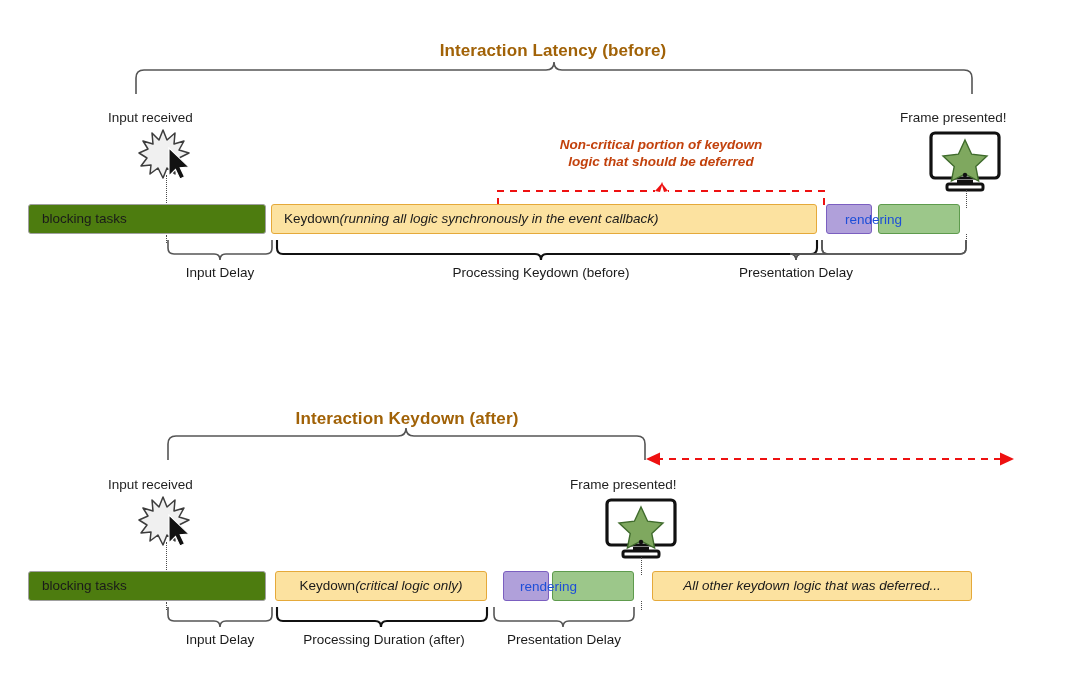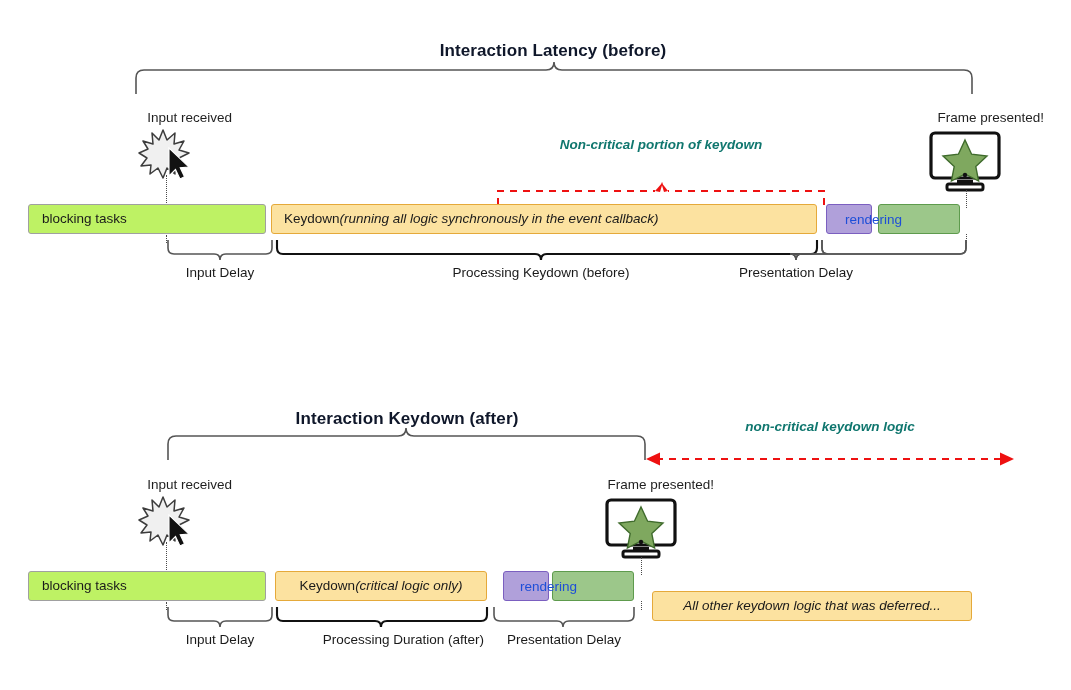--- a/index.html
+++ b/index.html
@@ -20,66 +20,66 @@
     left: 0; top: 0;
     width: 1071px;
     height: 690px;
   }
   .abs { position: absolute; }
 
   
   .diagram-title {
     font-size: 17px;
     font-weight: bold;
-    color: #0f172a;
+    color: #a16207;
     text-align: center;
     white-space: nowrap;
     letter-spacing: .1px;
   }
 
   
   .marker-label {
     font-size: 13.5px;
     color: #1f1f1f;
-    text-align: right;
+    text-align: left;
     white-space: nowrap;
   }
   .brace-label {
     font-size: 13.5px;
     color: #1a1a1a;
     text-align: center;
     white-space: nowrap;
   }
 
   
   .red-note {
     font-size: 13.5px;
     font-weight: bold;
     font-style: italic;
-    color: #0f766e;
+    color: #c2410c;
     text-align: center;
     line-height: 1.28;
     white-space: nowrap;
   }
 
   
   .bar {
     position: absolute;
     box-sizing: border-box;
     height: 30px;
     border-radius: 3px;
     border: 1.6px solid #999;
     display: flex;
     align-items: center;
     font-size: 13.5px;
     line-height: 1;
     white-space: nowrap;
   }
   .bar-blocking {
-    background: #bef264;
+    background: #4d7c0f;
     border-color: #a0a0a0;
     padding-left: 13px;
   }
   .bar-yellow {
     background: #fce2a0;
     border-color: #e5a93a;
     padding-left: 12px;
   }
   .bar-yellow.center { padding-left: 0; justify-content: center; }
   .bar-purple {
@@ -149,20 +149,21 @@
       <polygon points="37,9 43.6,23.2 59,25 47.8,35.6 50.6,50 37,43 23.4,50 26.2,35.6 15,25 30.4,23.2" fill="#7fa85f" stroke="#3f6b2c" stroke-width="1.4"></polygon>
       <circle cx="37" cy="44" r="2.2" fill="#111111"></circle>
       <rect x="29" y="49" width="16" height="5" fill="#111111"></rect>
       <rect x="19" y="53" width="36" height="6" rx="2" fill="#ffffff" stroke="#111111" stroke-width="3"></rect>
     </svg>
     <div class="abs guide" style="left:966px; top:190px; height:18px;"></div>
     <div class="abs guide" style="left:966px; top:234px; height:9px;"></div>
 
     <div class="abs red-note" style="left:471px; top:136px; width:380px;">
       <div>Non-critical portion of keydown</div>
+      <div>logic that should be deferred</div>
     </div>
     <svg class="abs" style="left:0px; top:178px;" width="1071" height="30">
       <path class="red-dash" d="M498,27 L498,13 L655,13"></path>
       <path class="red-dash" d="M824,27 L824,13 L668,13"></path>
       <path class="red-solid" d="M655,13 L663,4 L660,14 Z"></path>
       <path class="red-solid" d="M668,13 L661,4 L664,14 Z"></path>
     </svg>
 
     <div class="bar bar-blocking" style="left:28px; top:204px; width:238px;">
       <span>blocking tasks</span>
@@ -193,21 +194,20 @@
 
   <div>
 
     <div class="abs diagram-title" style="left:107px; top:409px; width:600px;">Interaction Keydown (after)</div>
 
     <svg class="abs" style="left:0px; top:430px;" width="1071" height="32">
       <path class="brace-path" d="M168,30 L168,14 Q168,6 176,6 L398,6 Q406,6 406,-2 Q406,6 414,6 L637,6 Q645,6 645,14 L645,30"></path>
     </svg>
 
     <div class="abs red-note" style="left:640px; top:418px; width:380px;">
-      <div>non-critical keydown logic</div>
     </div>
     <svg class="abs" style="left:0px; top:448px;" width="1071" height="24">
       <path class="red-dash" d="M656,11 L1004,11"></path>
       <path class="red-solid" d="M646,11 L660,4.5 L660,17.5 Z"></path>
       <path class="red-solid" d="M1014,11 L1000,4.5 L1000,17.5 Z"></path>
     </svg>
 
     <div class="abs marker-label" style="left:108px; top:477px; width:124px;">Input received</div>
     <svg class="abs" style="left:139px; top:495px;" width="60" height="52">
       <polygon points="24,2 28,12 36,5 35,16 45,13 40,22 50,25 40,30 46,38 35,37 36,46 28,40 24,50 19,40 11,46 12,37 2,38 8,30 0,25 9,21 4,13 14,16 13,5 20,12" fill="#f0f0f0" stroke="#3d3d3d" stroke-width="1.5" stroke-linejoin="round"></polygon>
@@ -233,28 +233,28 @@
 
     <div class="bar bar-yellow center" style="left:275px; top:571px; width:212px;">
       <span>Keydown </span>
       <em>(critical logic only)</em>
     </div>
 
     <div class="bar bar-purple" style="left:503px; top:571px; width:46px;"></div>
     <div class="bar bar-green" style="left:552px; top:571px; width:82px;"></div>
     <div class="abs bar-text-overlay" style="left:520px; top:580px;">rendering</div>
 
-    <div class="bar bar-yellow center" style="left:652px; top:571px; width:320px;margin-top:20px;">
+    <div class="bar bar-yellow center" style="left:652px; top:571px; width:320px;">
       <em>All other keydown logic that was deferred...</em>
     </div>
 
     <svg class="abs" style="left:0px; top:607px;" width="1071" height="26">
       <path class="brace-path" d="M168,0 L168,8 Q168,14 174,14 L214,14 Q220,14 220,20 Q220,14 226,14 L266,14 Q272,14 272,8 L272,0"></path>
       <path class="brace-path thick" d="M277,0 L277,8 Q277,14 283,14 L375,14 Q381,14 381,20 Q381,14 387,14 L481,14 Q487,14 487,8 L487,0"></path>
       <path class="brace-path" d="M494,0 L494,8 Q494,14 500,14 L557,14 Q563,14 563,20 Q563,14 569,14 L628,14 Q634,14 634,8 L634,0"></path>
     </svg>
 
     <div class="abs brace-label" style="left:160px; top:632px; width:120px;">Input Delay</div>
-    <div class="abs brace-label" style="left:284px; top:632px; width:200px;text-align:right;">Processing Duration (after)</div>
+    <div class="abs brace-label" style="left:284px; top:632px; width:200px;">Processing Duration (after)</div>
     <div class="abs brace-label" style="left:484px; top:632px; width:160px;">Presentation Delay</div>
   </div>
 
 </div>
 
 </body></html>

